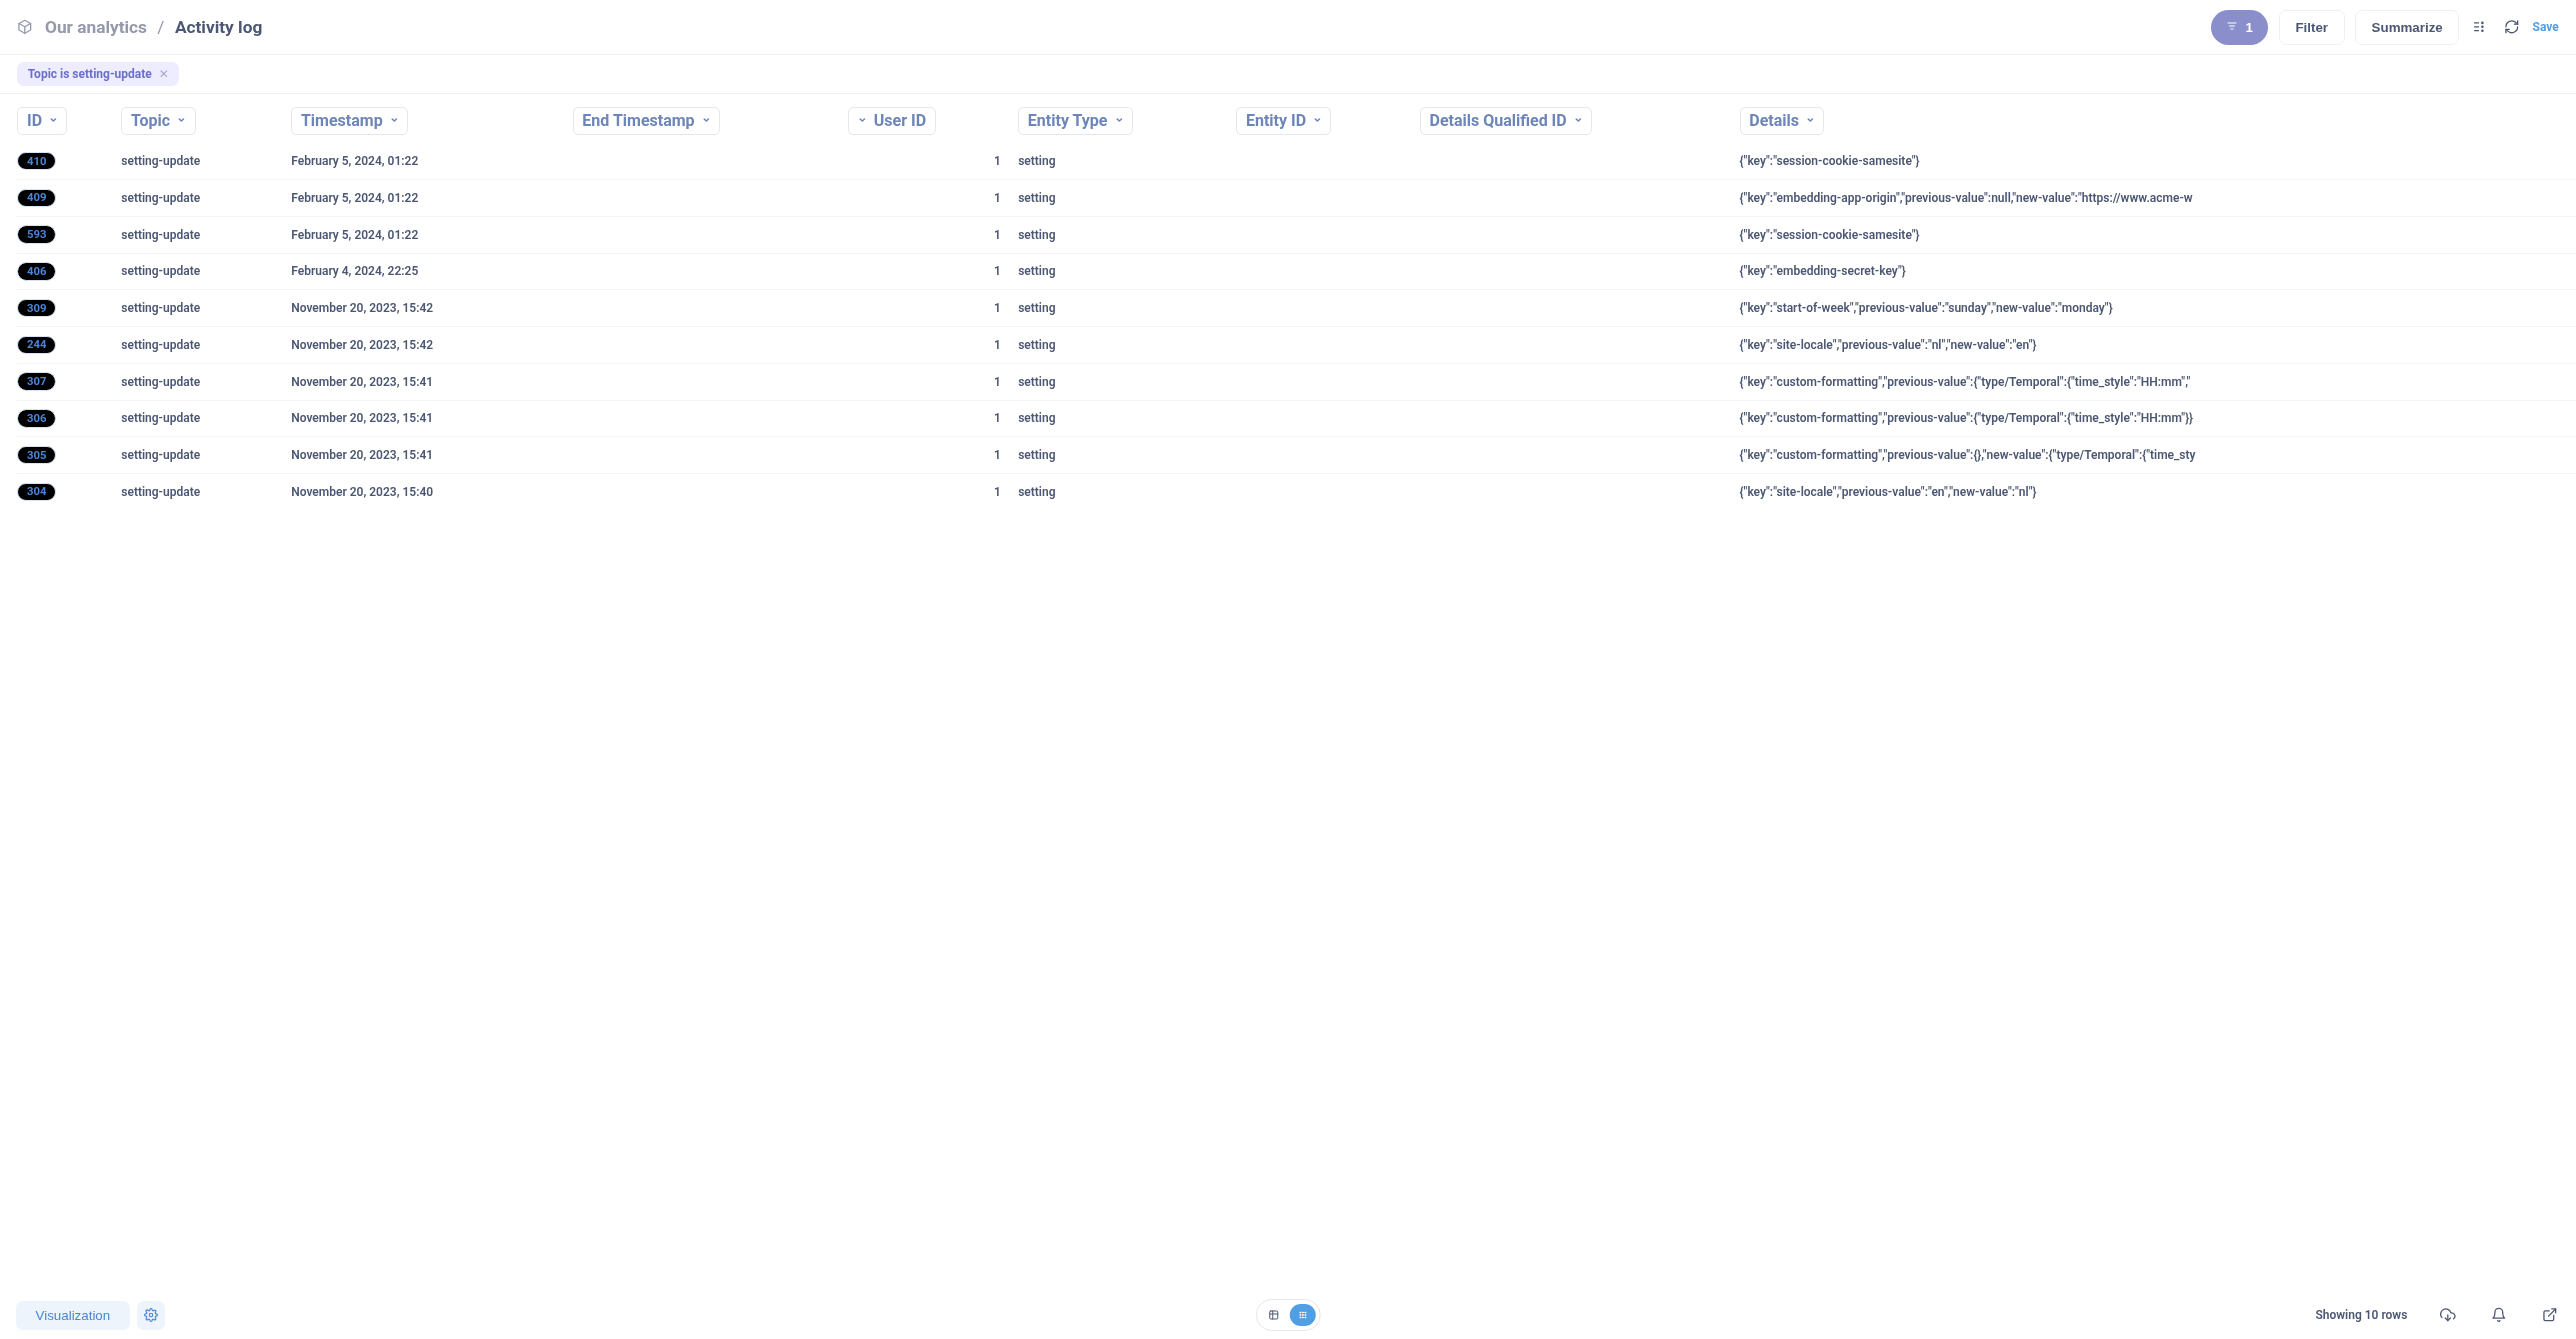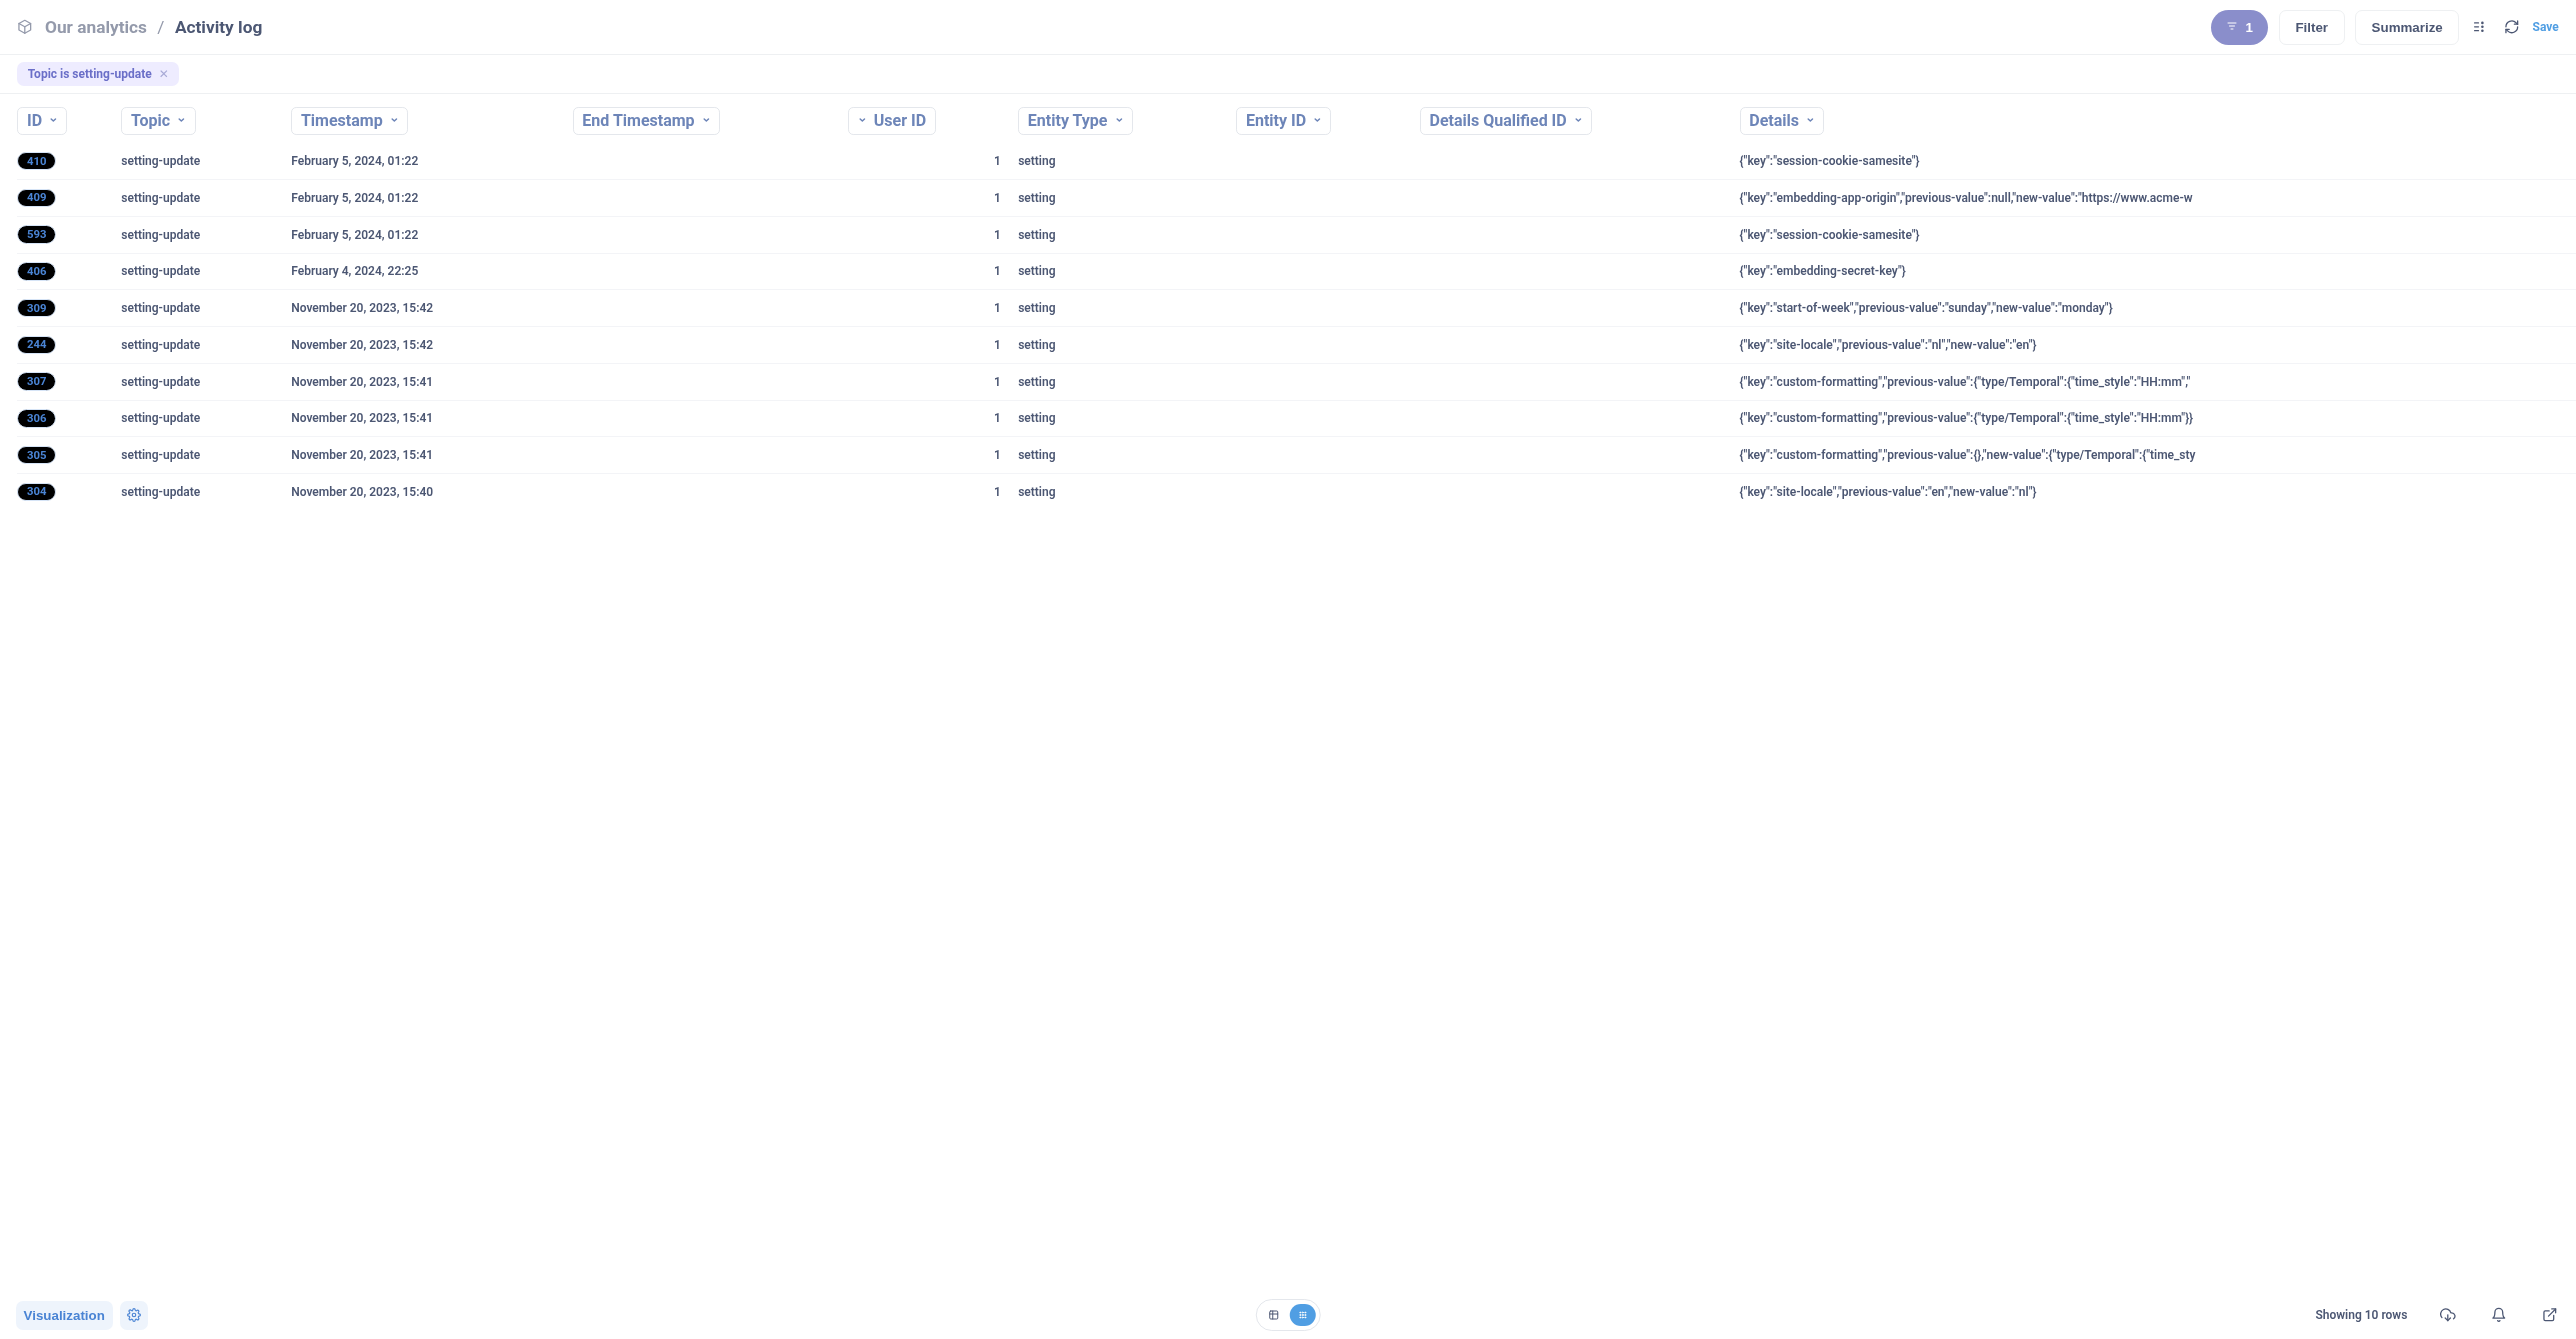--- a/index.html
+++ b/index.html
@@ -201,22 +201,22 @@
     display: flex; align-items: center; justify-content: center;
     color: #4c5773;
     cursor: pointer;
   }
   .seg.active { background: #509ee3; color: #fff; }
 
   .viz-btn {
     background: #eef4fc;
     color: #4a84d4;
     border-radius: 7px;
-    padding: 7px 8px;
-    font-weight: 700;
+    padding: 7px 20px;
+    font-weight: 400;
     cursor: pointer;
     border: none;
   }
   .gear-btn {
     background: #eef4fc;
     border-radius: 7px;
     padding: 5.2px 7px;
     display: flex; align-items: center; justify-content: center;
     color: #4a84d4;
     cursor: pointer;

